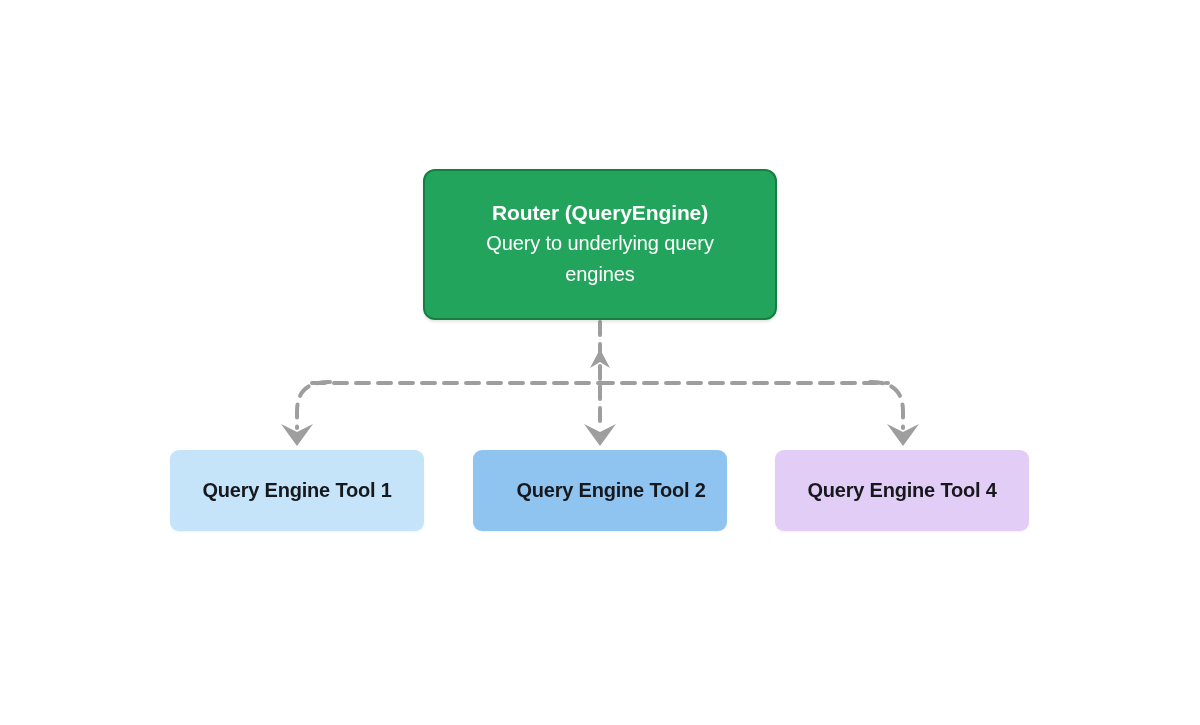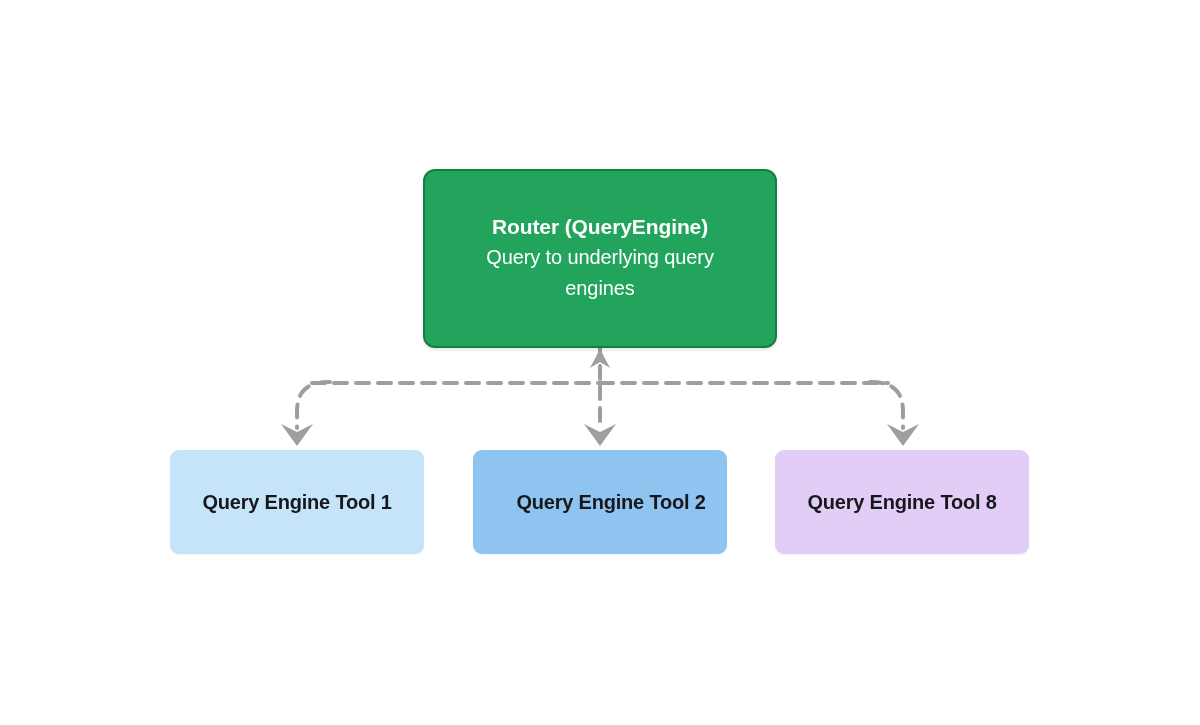--- a/index.html
+++ b/index.html
@@ -35,21 +35,21 @@
     flex-direction: column;
     align-items: center;
     justify-content: center;
     text-align: center;
     border-radius: 10px;
   }
   .node-router {
     left: 423px;
     top: 169px;
     width: 354px;
-    height: 179px;
+    height: 151px;
     background: #22a45d;
     border: 2px solid #157f42;
     border-radius: 12px;
     box-shadow: 0 2px 3px rgba(0,0,0,0.10);
     padding: 6px 18px;
   }
   .node-title {
     color: #ffffff;
     font-size: 21px;
     font-weight: bold;
@@ -59,21 +59,21 @@
   .node-subtitle {
     color: #ffffff;
     font-size: 20px;
     font-weight: normal;
     line-height: 1.55;
     max-width: 290px;
     letter-spacing: -0.1px;
   }
   .node-tool {
     width: 254px;
-    height: 104px;
+    height: 81px;
     top: 450px;
     border-radius: 9px;
     box-shadow: 0 1px 2px rgba(0,0,0,0.06);
   }
   .node-tool-label {
     color: #17181c;
     font-size: 20px;
     font-weight: bold;
     letter-spacing: -0.2px;
   }
@@ -113,16 +113,16 @@
 
   <div class="node node-tool" id="node-tool-1">
     <div class="node-tool-label">Query Engine Tool 1</div>
   </div>
 
   <div class="node node-tool" id="node-tool-2">
     <div class="node-tool-label">Query Engine Tool 2</div>
   </div>
 
   <div class="node node-tool" id="node-tool-3">
-    <div class="node-tool-label">Query Engine Tool 8</div>
+    <div class="node-tool-label">Query Engine Tool 4</div>
   </div>
 
 </div>
 
 </body></html>

